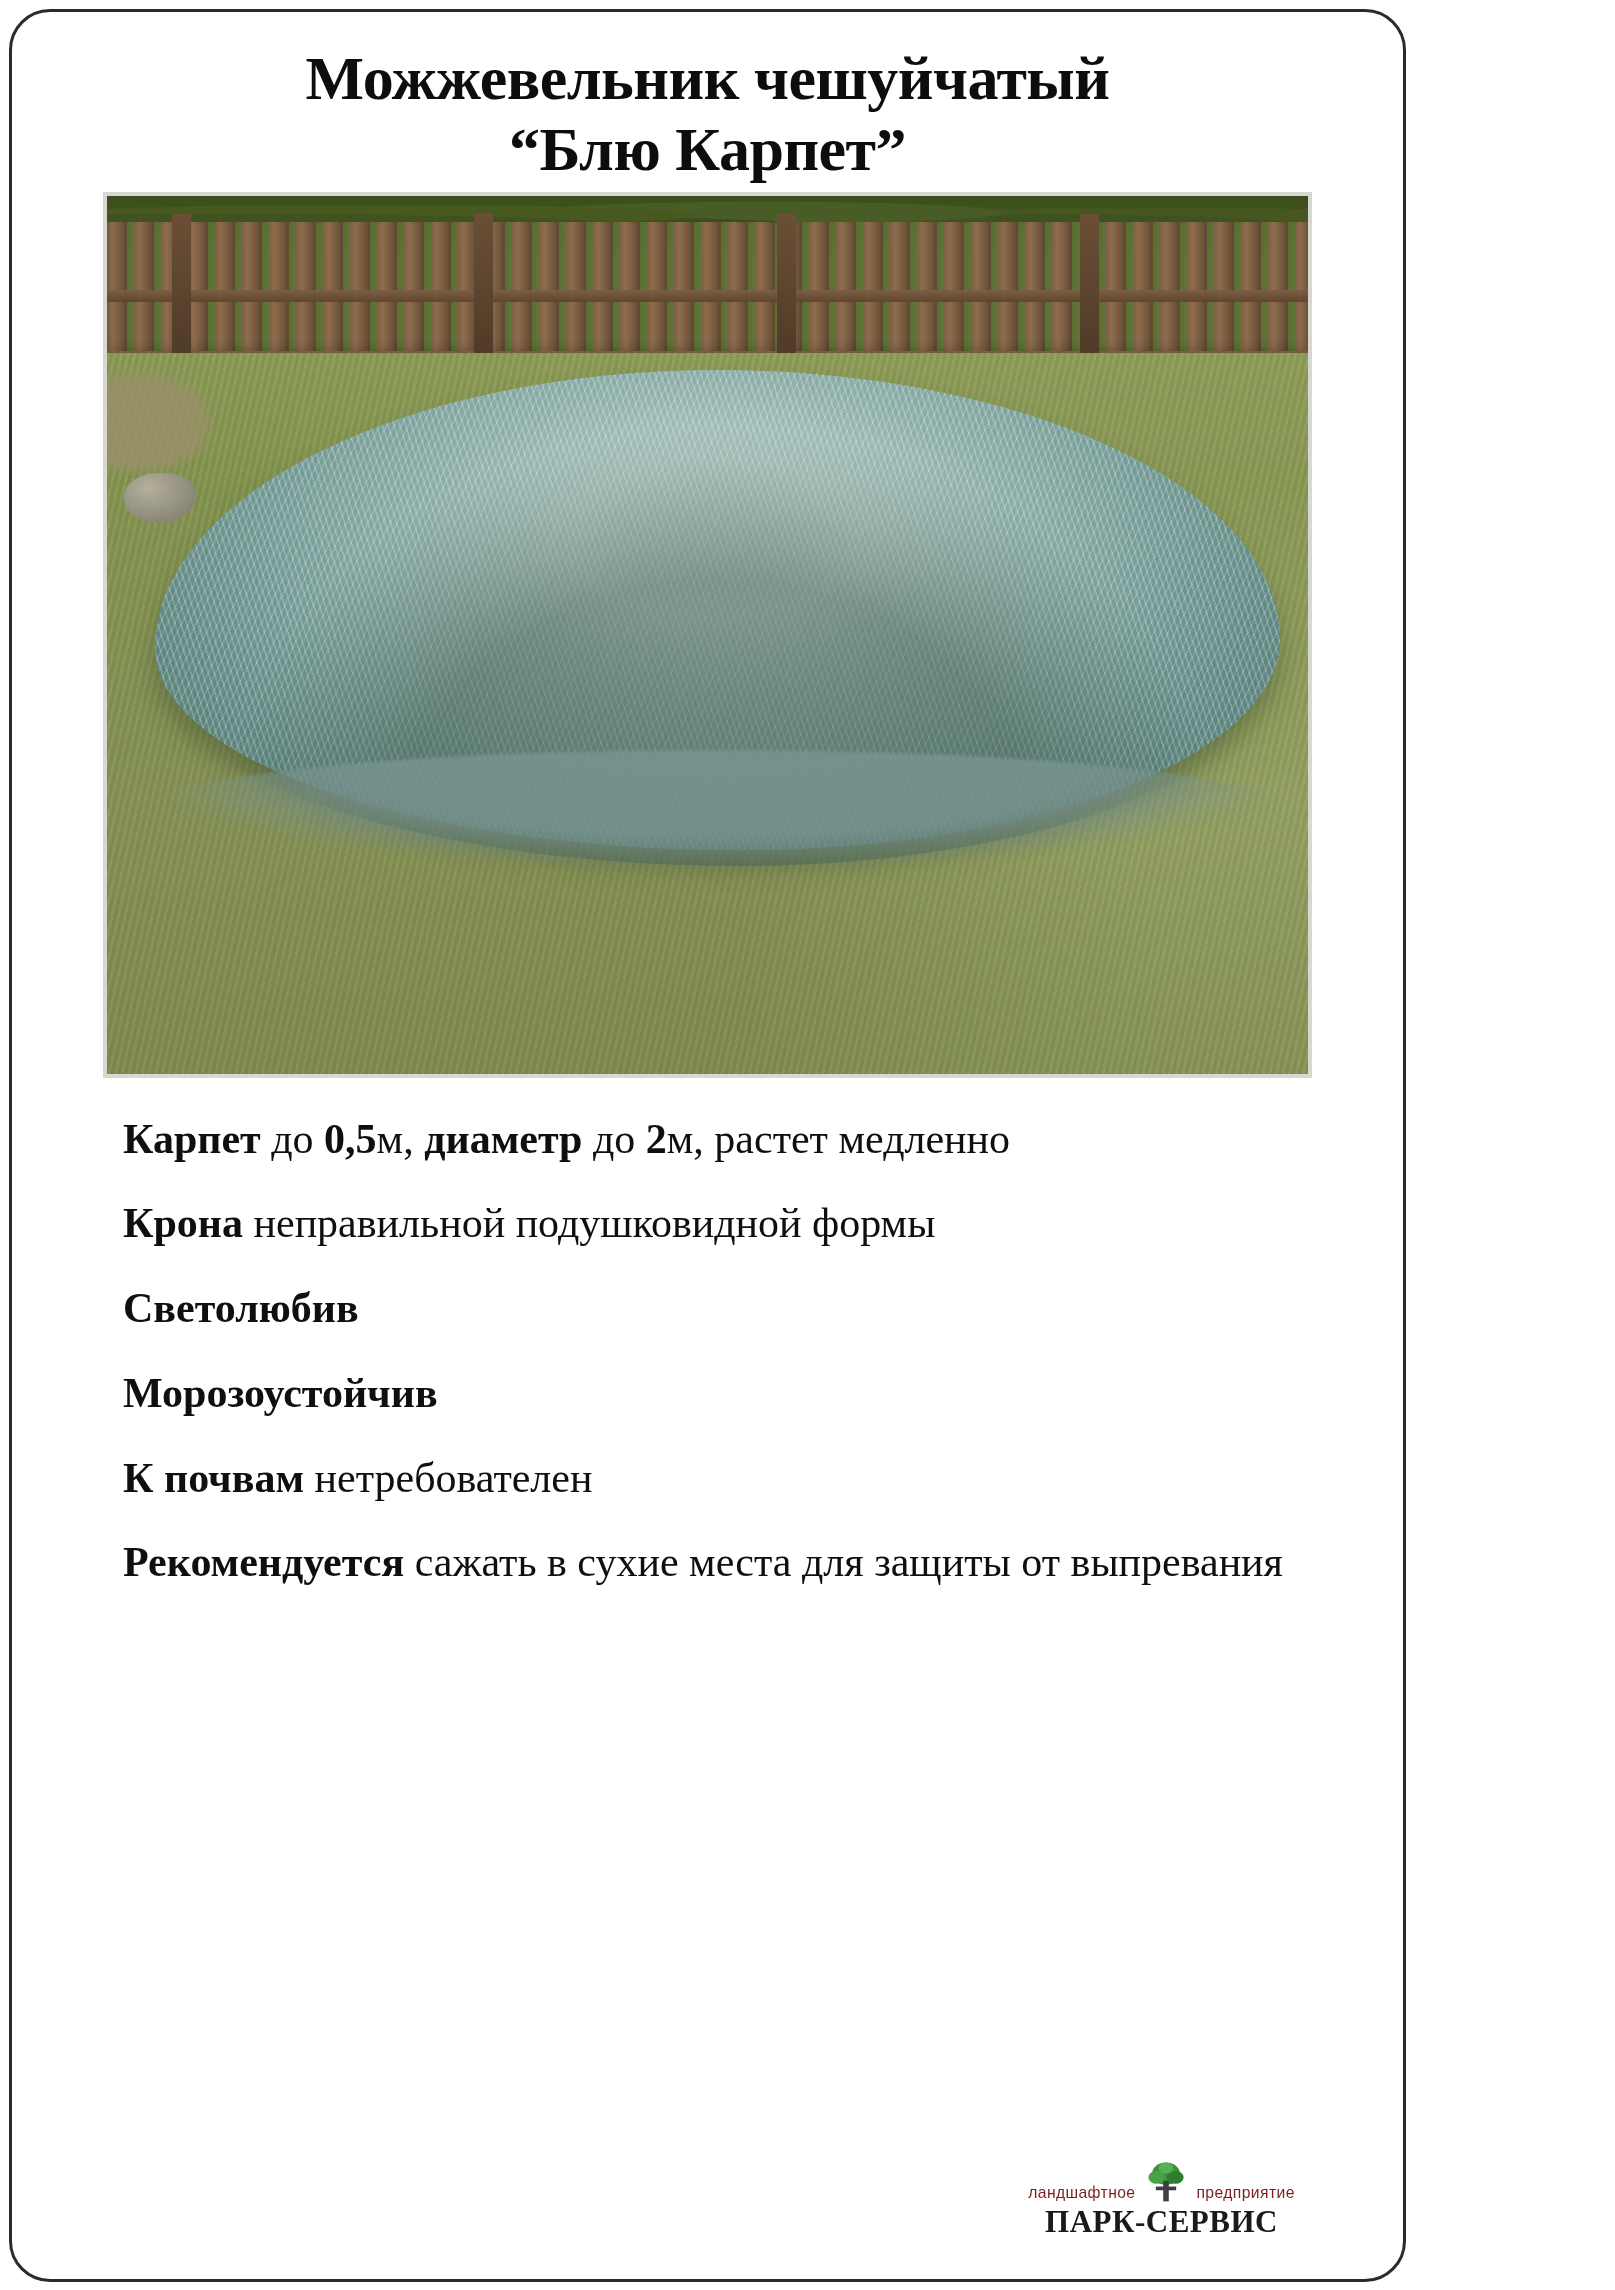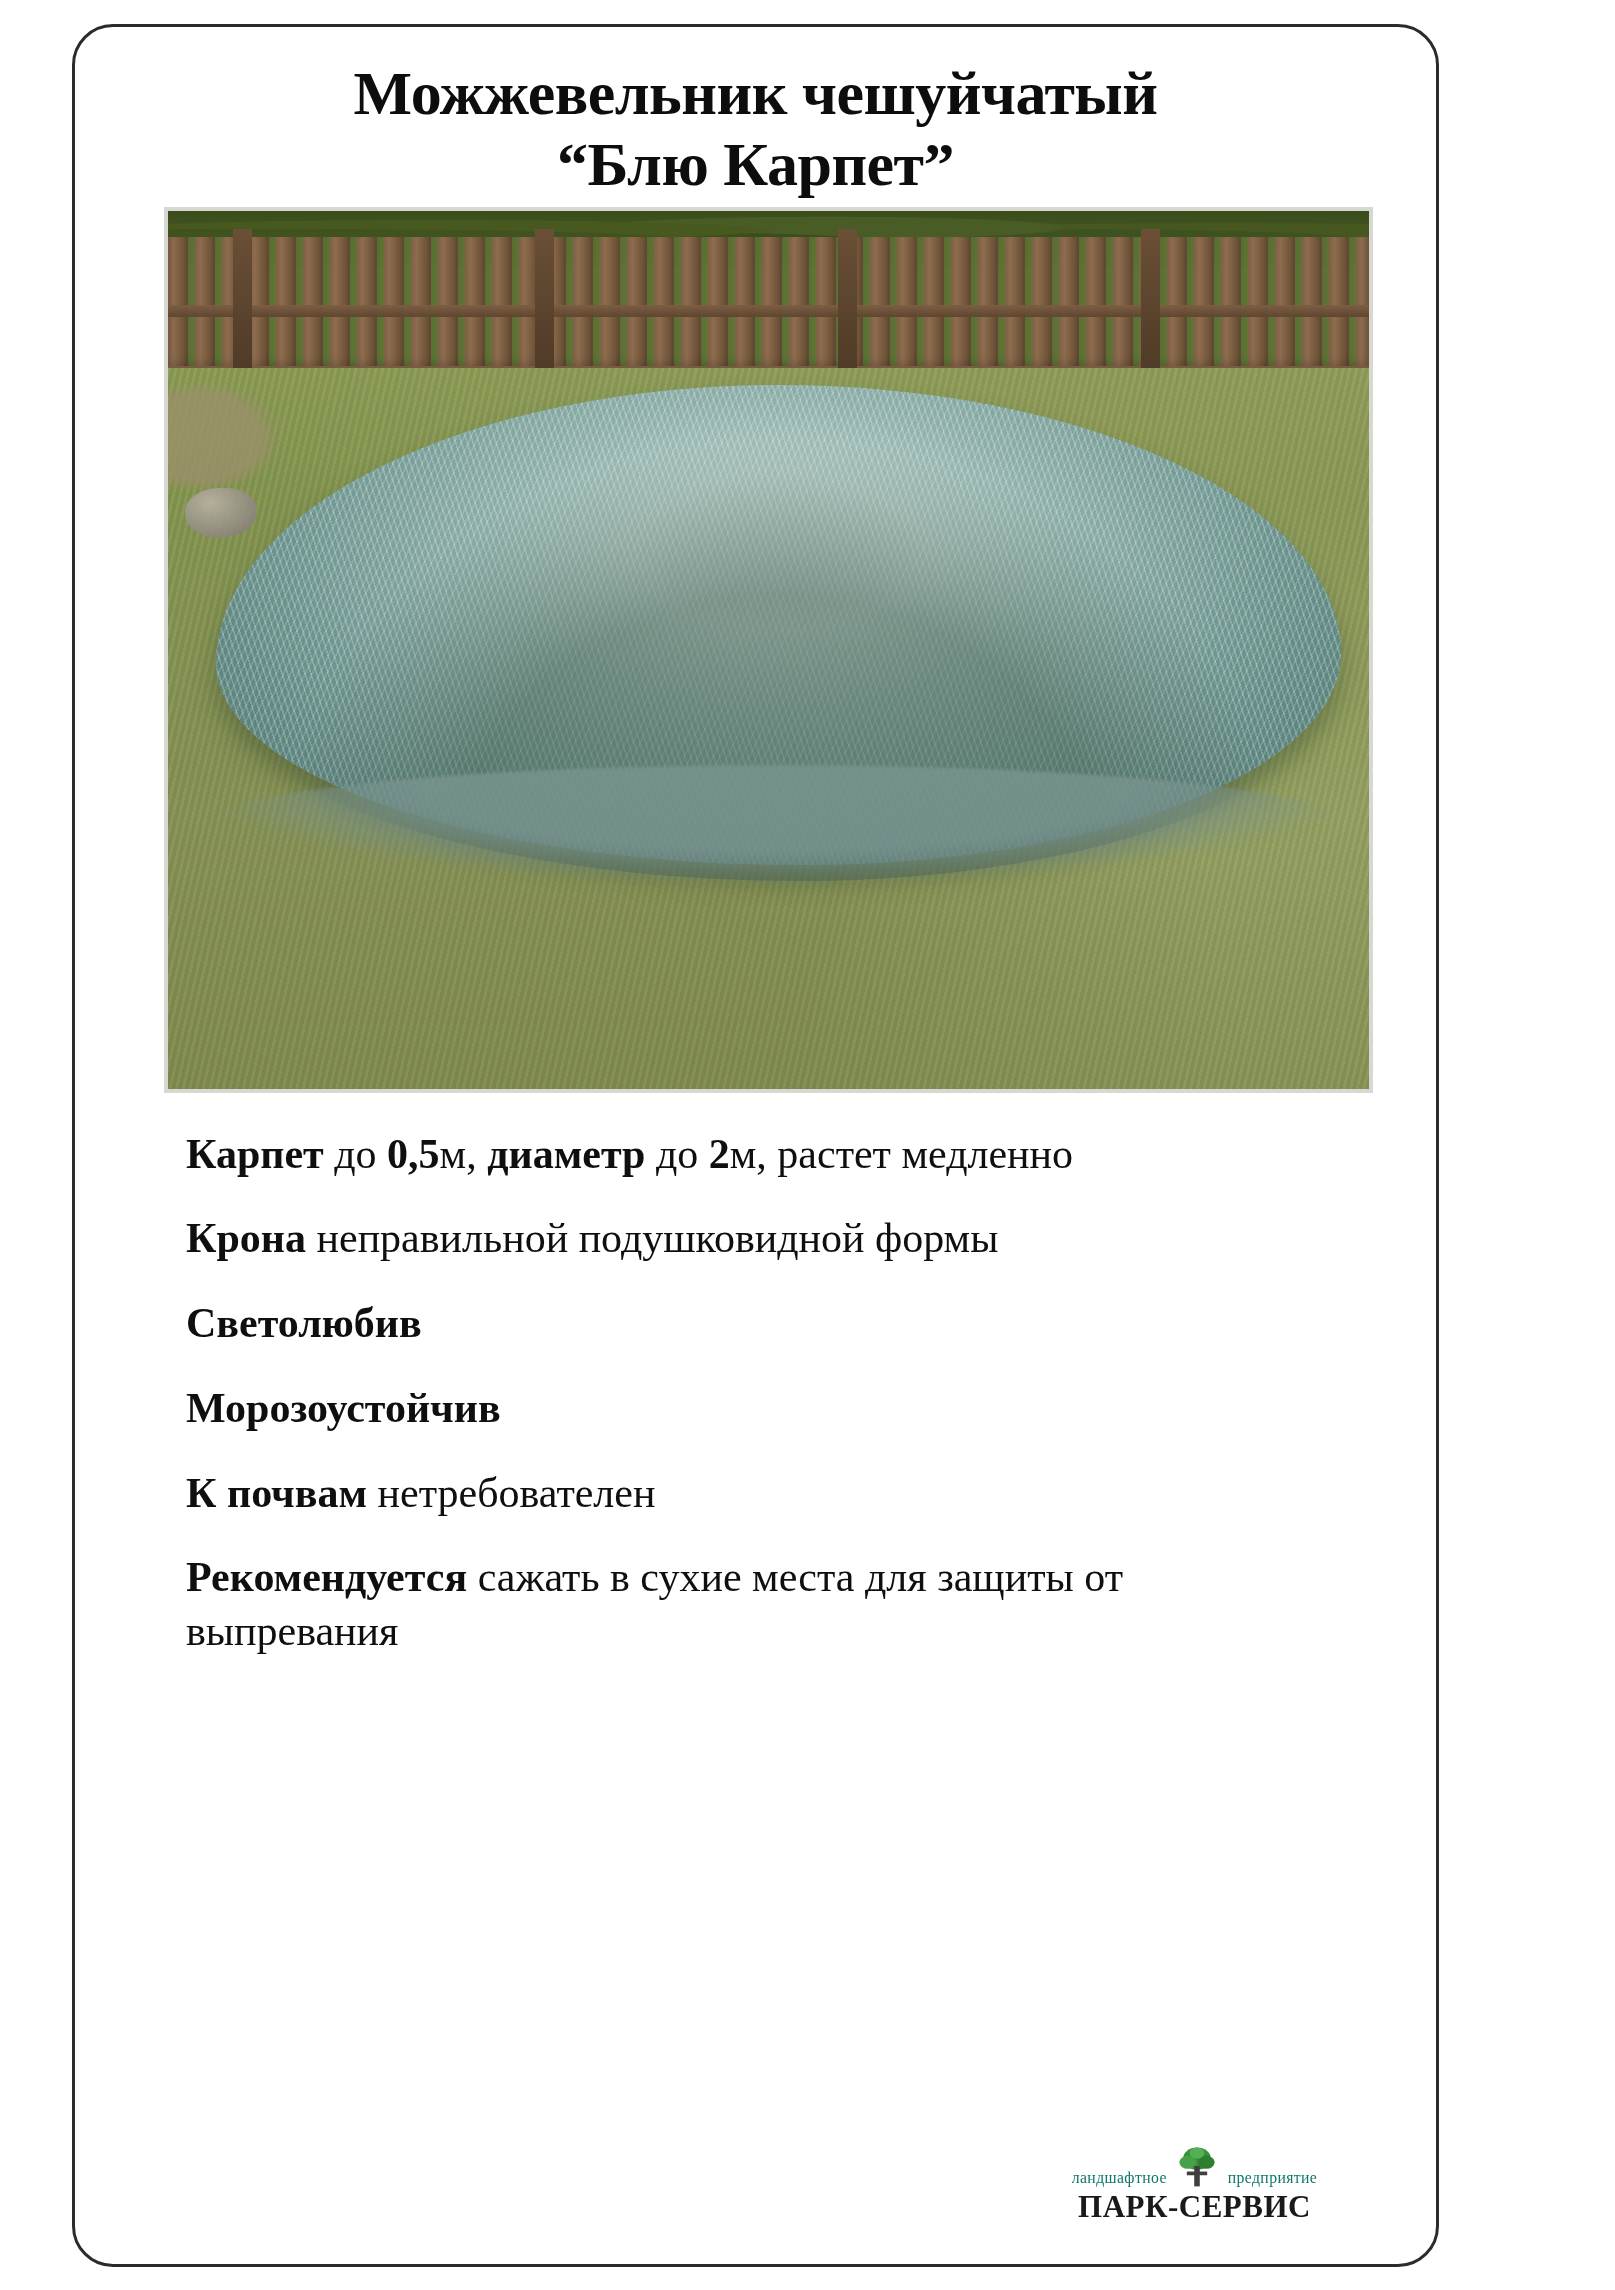--- a/index.html
+++ b/index.html
@@ -13,22 +13,21 @@
     font-family: "Liberation Serif", serif;
     -webkit-font-smoothing: antialiased;
   }
 
   .page {
     position: relative;
     width: 1415px;
     height: 2291px;
     background: #ffffff;
     box-sizing: border-box;
-    padding: 24px;
-    margin-left: 48px;
+    padding: 9px;
   }
 
   .card {
     position: relative;
     width: 100%;
     height: 100%;
     box-sizing: border-box;
     border: 3.7px solid #2b2b2b;
     border-radius: 41px;
     background: #ffffff;
@@ -232,23 +231,23 @@
     width: 305px;
   }
   .logo-top {
     display: flex;
     align-items: flex-end;
     justify-content: center;
     width: 100%;
     gap: 5.5px;
   }
   .logo-tag {
-    font-family: Liberation Serif, serif;
+    font-family: Liberation Sans, sans-serif;
     font-size: 15.7px;
-    color: #0f766e;
+    color: #7f1d1d;
     letter-spacing: 0.4px;
     padding-bottom: 3.7px;
   }
   .logo-tree {
     width: 50px;
     height: 50px;
     position: relative;
   }
   .logo-name {
     font-family: Liberation Serif, serif;

